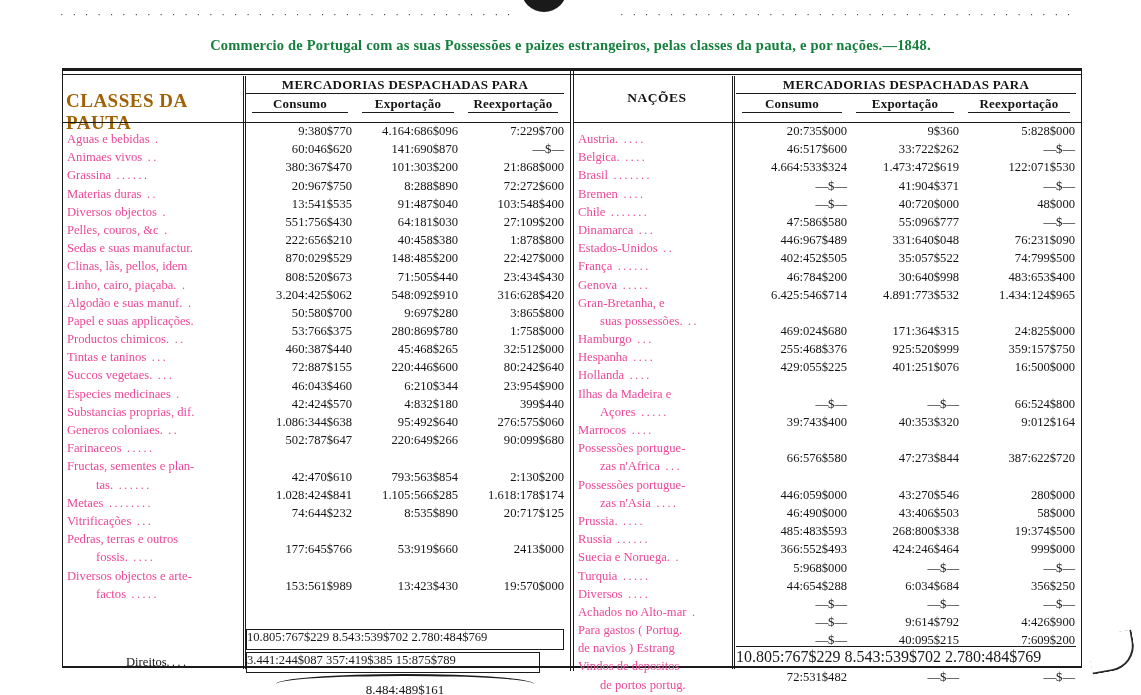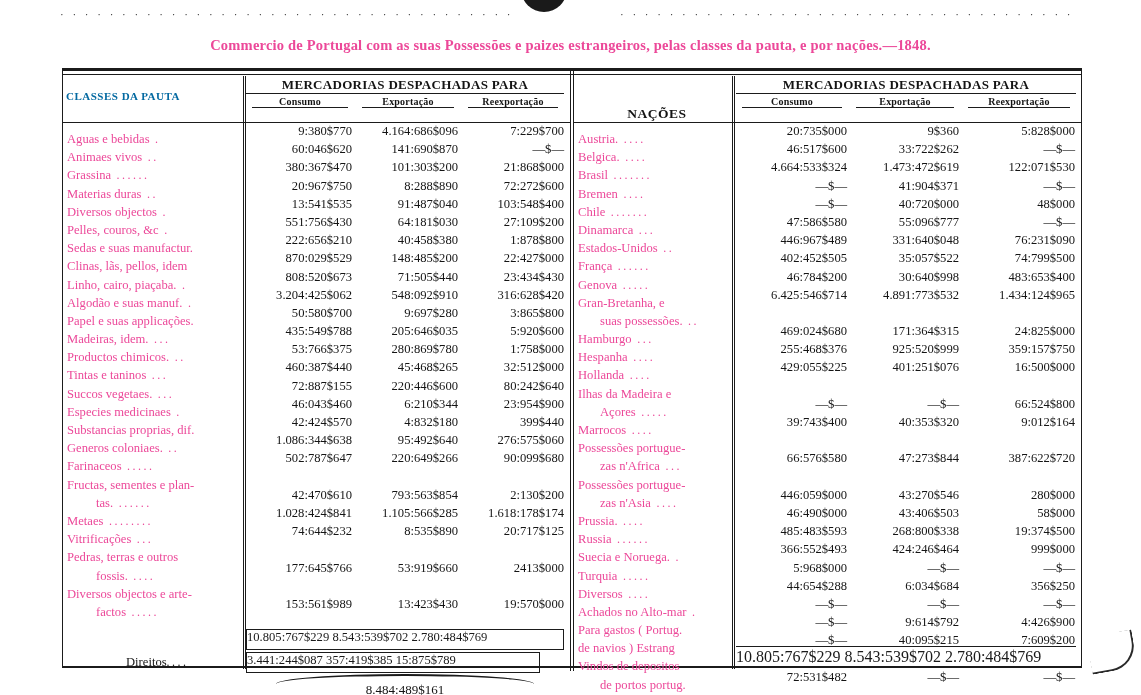--- a/index.html
+++ b/index.html
@@ -49,21 +49,21 @@
     position: absolute;
     top: 36px; left: 0;
     width: 1141px;
     text-align: center;
   }
   .doc-title {
     font-family: "Liberation Serif", serif;
     font-weight: bold;
     font-size: 14.5px;
     letter-spacing: 0.2px;
-    color: #ec4899;
+    color: #15803d;
     white-space: nowrap;
   }
 
   
   .frame {
     position: absolute;
     left: 62px;
     top: 68px;
     width: 1020px;
     height: 600px;
@@ -110,34 +110,33 @@
   
   .head-block {
     position: relative;
     height: 46px;
   }
   .head-cat {
     position: absolute;
     left: 4px; top: 14px;
     width: 176px;
     font-weight: bold;
-    font-size: 11px;
+    font-size: 19px;
     letter-spacing: 0.5px;
-    color: #0369a1;
+    color: #a16207;
   }
   .head-nac {
     position: absolute;
     left: 8px; top: 14px;
     width: 150px;
     text-align: center;
     font-weight: bold;
     font-size: 13.5px;
     letter-spacing: 0.5px;
     color: #141414;
-    margin-top: 16px;
   }
   .head-merc {
     position: absolute;
     top: 1px;
     font-weight: bold;
     font-size: 13px;
     letter-spacing: 0.3px;
     text-align: center;
     color: #141414;
   }
@@ -148,21 +147,21 @@
     height: 0;
     border-top: 1px solid #1b1b1b;
     top: 17px;
   }
   .head-merc-rule-l { left: 184px; width: 318px; }
   .head-merc-rule-r { left: 162px; width: 340px; }
 
   .subhead {
     position: absolute;
     top: 20px;
-    font-size: 10px;
+    font-size: 13px;
     font-weight: bold;
     text-align: center;
     color: #141414;
     letter-spacing: 0.2px;
   }
   .subhead .ul {
     display: block;
     border-bottom: 1px solid #1b1b1b;
     padding-bottom: 0px;
     margin: 0 6px;
@@ -396,26 +395,20 @@
           <span class="label">Algodão e suas manuf.<span class="dots"> .</span></span>
           <span class="num c1">3.204:425$062</span>
           <span class="num c2">548:092$910</span>
           <span class="num c3">316:628$420</span>
         </div>
         <div class="row">
           <span class="label">Papel e suas applicações.</span>
           <span class="num c1">50:580$700</span>
           <span class="num c2">9:697$280</span>
           <span class="num c3">3:865$800</span>
-        </div>
-        <div class="row">
-          <span class="label">Madeiras, idem.<span class="dots"> ...</span></span>
-          <span class="num c1">435:549$788</span>
-          <span class="num c2">205:646$035</span>
-          <span class="num c3">5:920$600</span>
         </div>
         <div class="row">
           <span class="label">Productos chimicos.<span class="dots"> ..</span></span>
           <span class="num c1">53:766$375</span>
           <span class="num c2">280:869$780</span>
           <span class="num c3">1:758$000</span>
         </div>
         <div class="row">
           <span class="label">Tintas e taninos<span class="dots"> ...</span></span>
           <span class="num c1">460:387$440</span>

